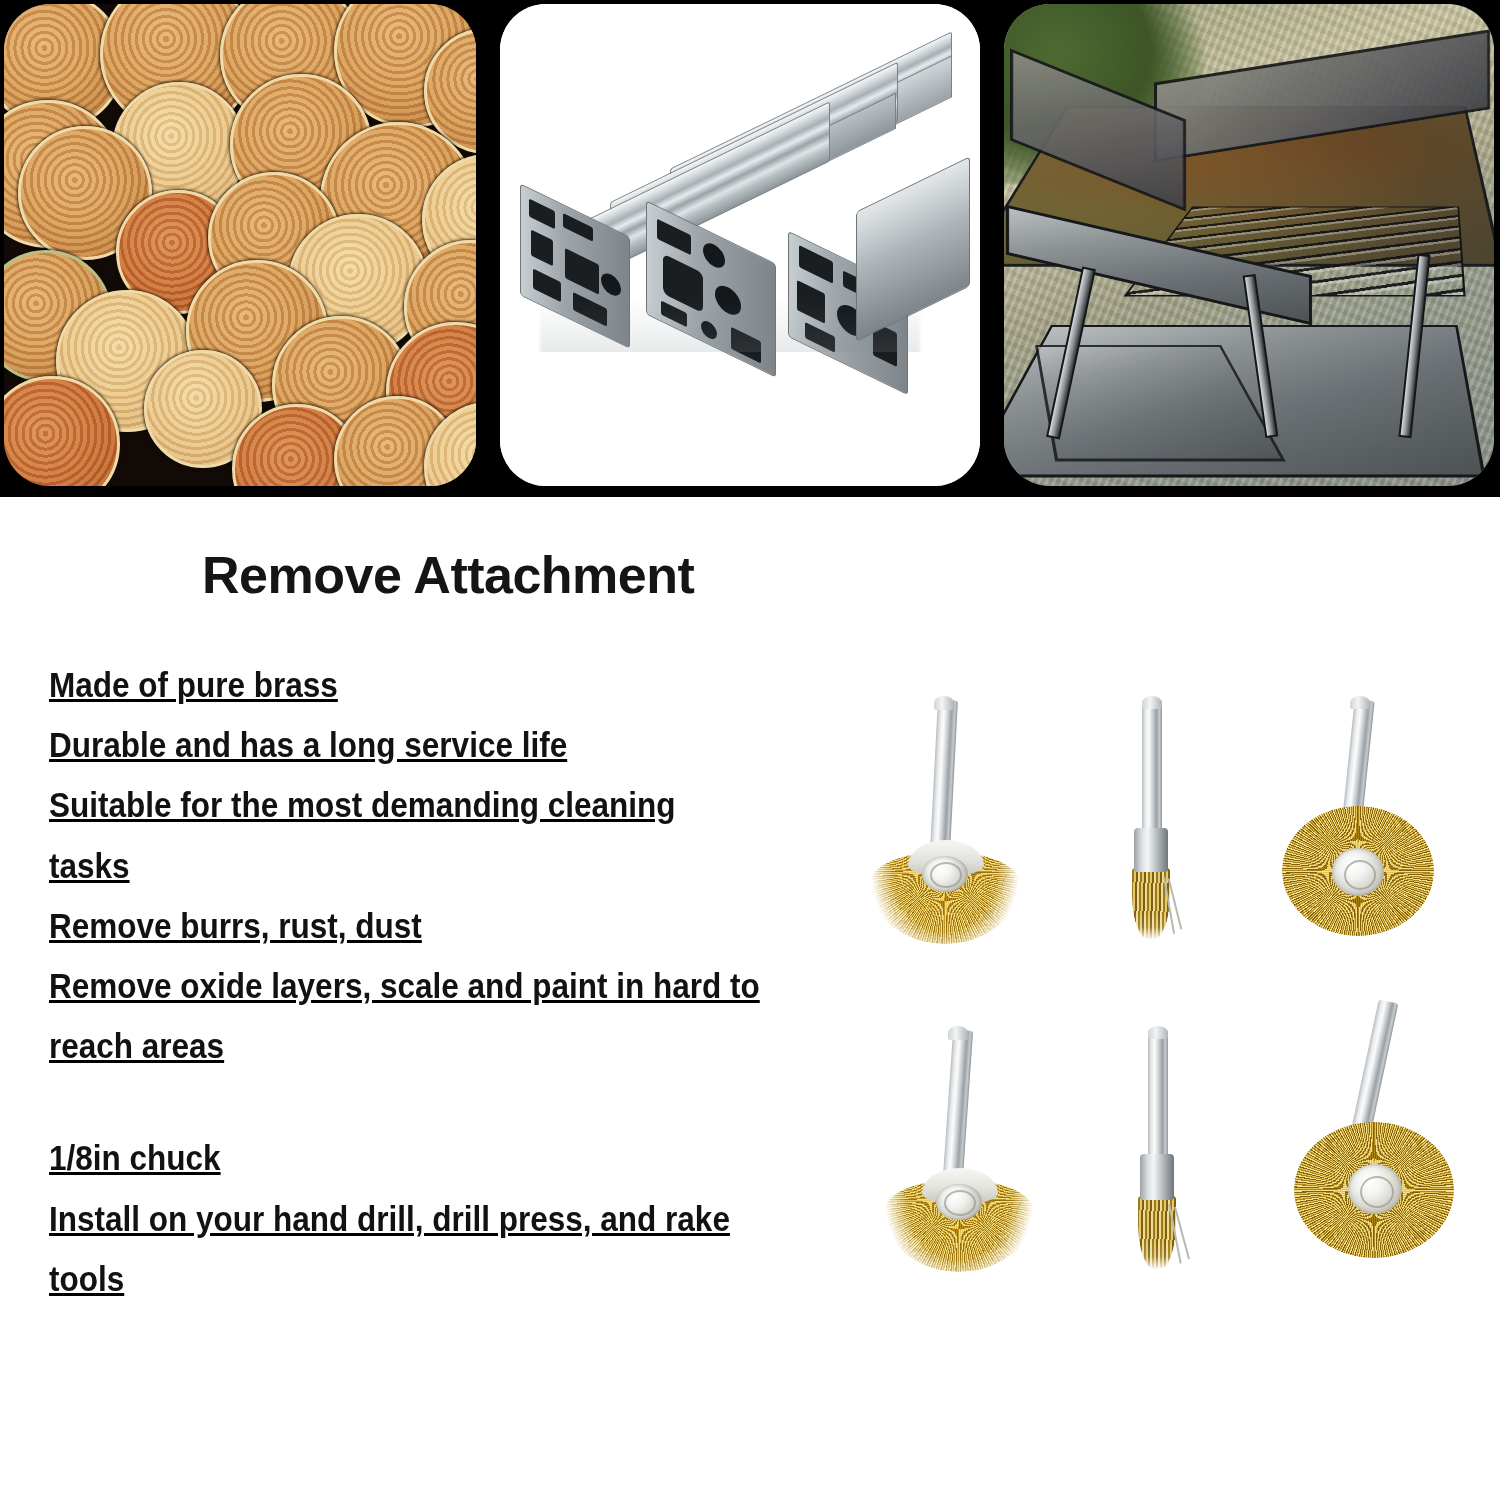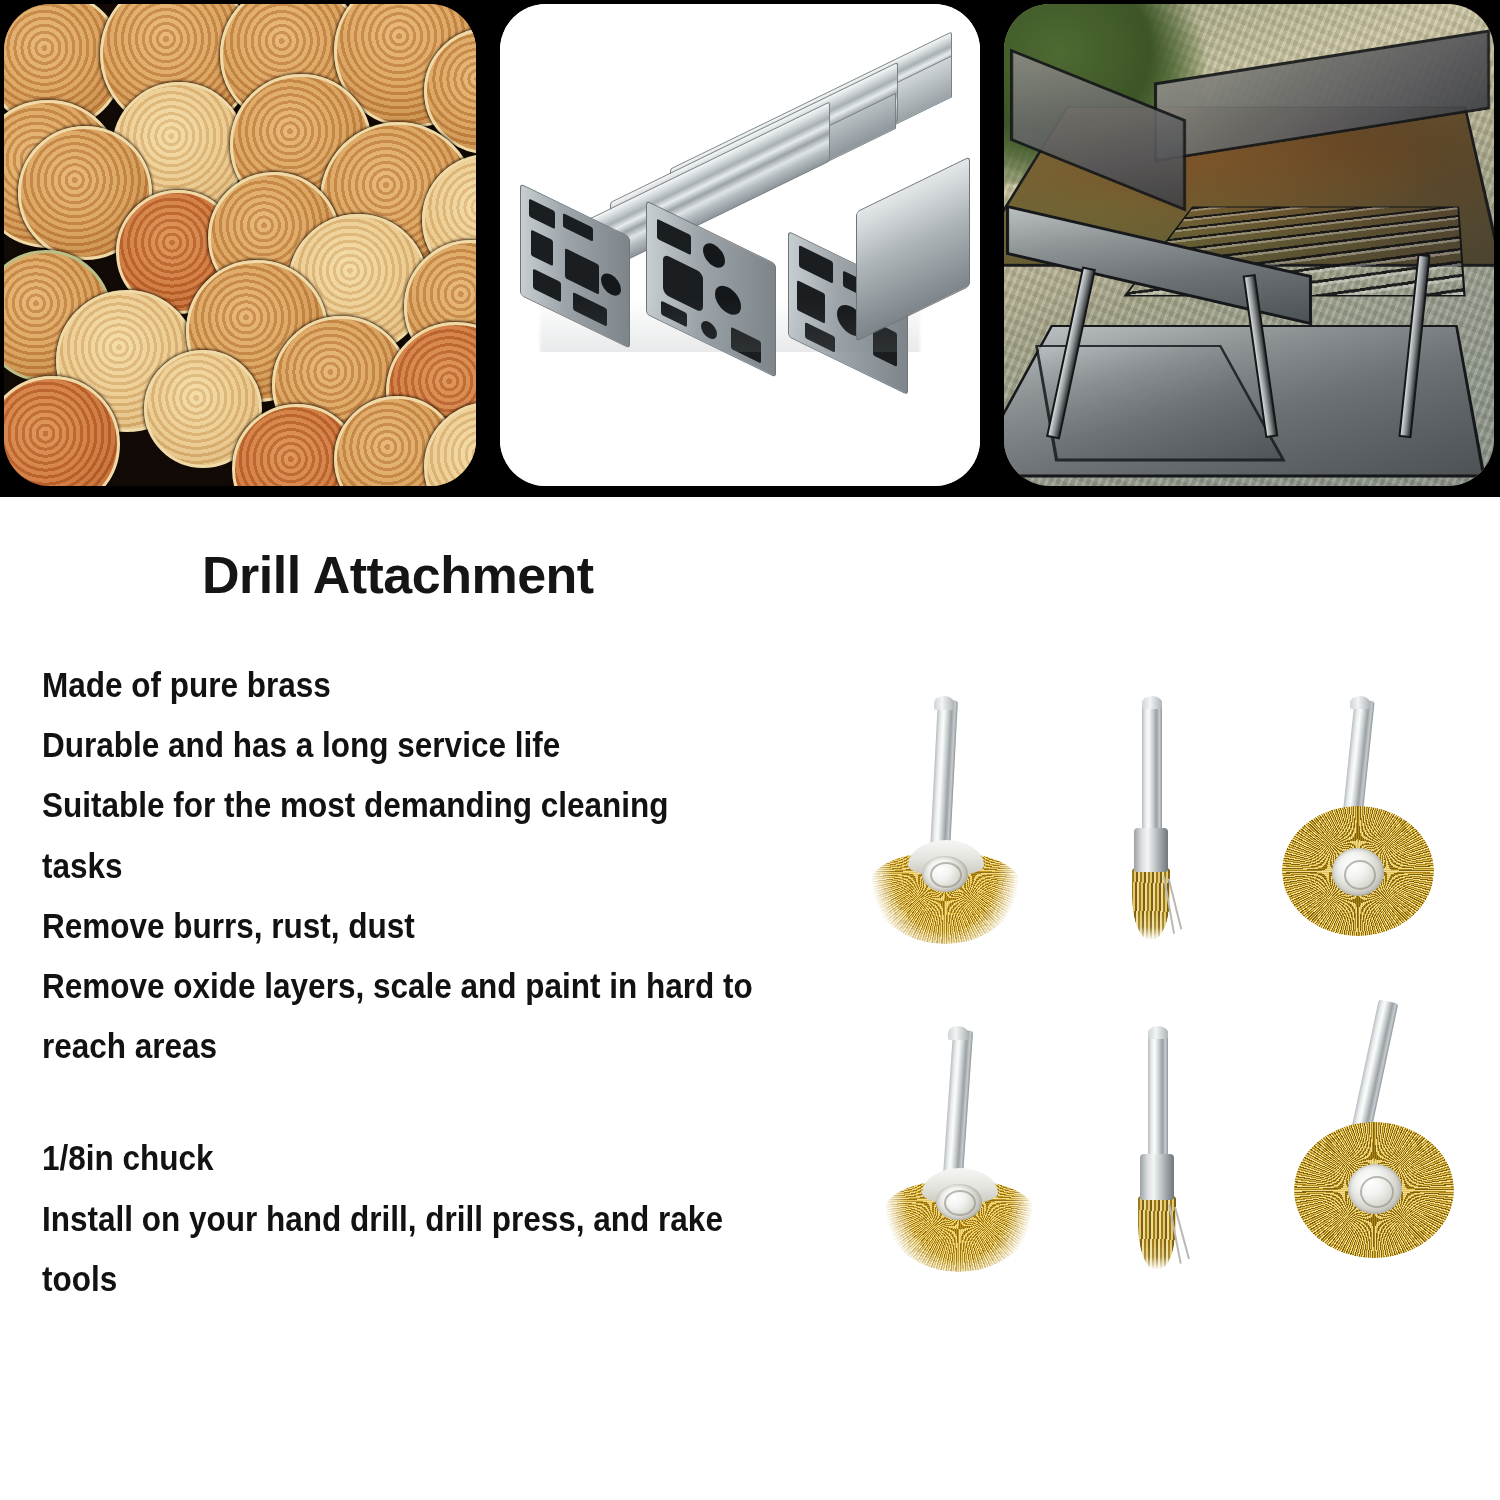--- a/index.html
+++ b/index.html
@@ -168,23 +168,24 @@
     left: 202px;
     top: 545px;
     font-size: 52px;
     font-weight: 700;
     color: #151515;
     letter-spacing: -0.5px;
     font-family: "Liberation Sans", sans-serif;
   }
   .bullets {
     position:absolute;
-    left: 42px;
+    left: 49px;
     top: 655px;
     width: 830px;
+    text-decoration: underline;
   }
   .bullet {
     font-size: 35px;
     font-weight: 700;
     color: #121212;
     line-height: 1.72;
     font-family: "Liberation Sans", sans-serif;
     transform: scaleX(0.90);
     transform-origin: left center;
     white-space: pre-wrap;
@@ -408,21 +409,21 @@
       <div class="bbq-leg" style="left:60px; top:262px; width:10px; height:170px;
            transform: rotate(12deg);"></div>
       <div class="bbq-leg" style="left:250px; top:270px; width:9px; height:160px;
            transform: rotate(-8deg);"></div>
       <div class="bbq-leg" style="left:404px; top:250px; width:9px; height:180px;
            transform: rotate(6deg);"></div>
     </div>
   </div>
 </div>
 
-<div class="title">Drill Attachment</div>
+<div class="title">Remove Attachment</div>
 
 <div class="bullets">
   <div class="bullet">Made of pure brass</div>
   <div class="bullet">Durable and has a long service life</div>
   <div class="bullet">Suitable for the most demanding cleaning</div>
   <div class="bullet">tasks</div>
   <div class="bullet">Remove burrs, rust, dust</div>
   <div class="bullet">Remove oxide layers, scale and paint in hard to</div>
   <div class="bullet">reach areas</div>
   <div class="spacer-line"></div>

